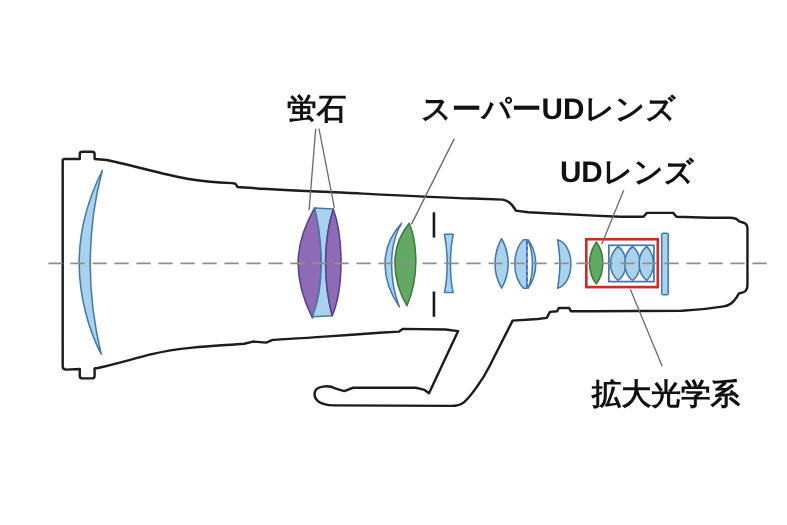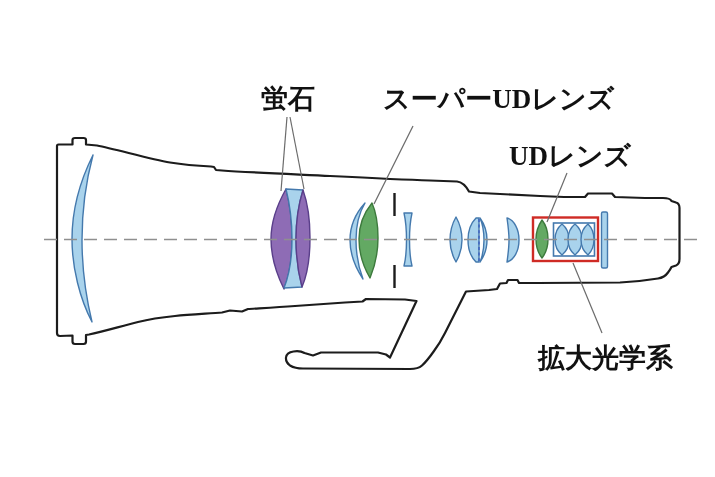--- a/index.html
+++ b/index.html
@@ -1,17 +1,17 @@
 <!DOCTYPE html>
 <html><head>
 <meta charset="utf-8">
 <style>
   html,body{margin:0;padding:0;background:#ffffff;}
   .stage{position:relative;width:715px;height:477px;background:#ffffff;overflow:hidden;
-         font-family:Liberation Serif, serif;}
+         font-family:Liberation Sans, sans-serif;}
   svg{display:block}
   .barrel{fill:#ffffff;stroke:#1c1c1c;stroke-width:2.2;stroke-linejoin:round;stroke-linecap:round;}
   .glass{stroke:#4479ad;stroke-width:1.4;stroke-linejoin:round;}
   .fluo{stroke:#5a3f8a;stroke-width:1.4;stroke-linejoin:round;}
   .udg{stroke:#3d7a3d;stroke-width:1.4;stroke-linejoin:round;}
   .leader{stroke:#6b6b6b;stroke-width:1.2;fill:none;}
   .stop{stroke:#1c1c1c;stroke-width:2.4;}
   .axis{fill:none;stroke-width:1.6;stroke-dasharray:13 7;}
   .group-box{fill:none;stroke-width:2.4;}
   .sub-box{fill:none;stroke:#4479ad;stroke-width:1.6;}

